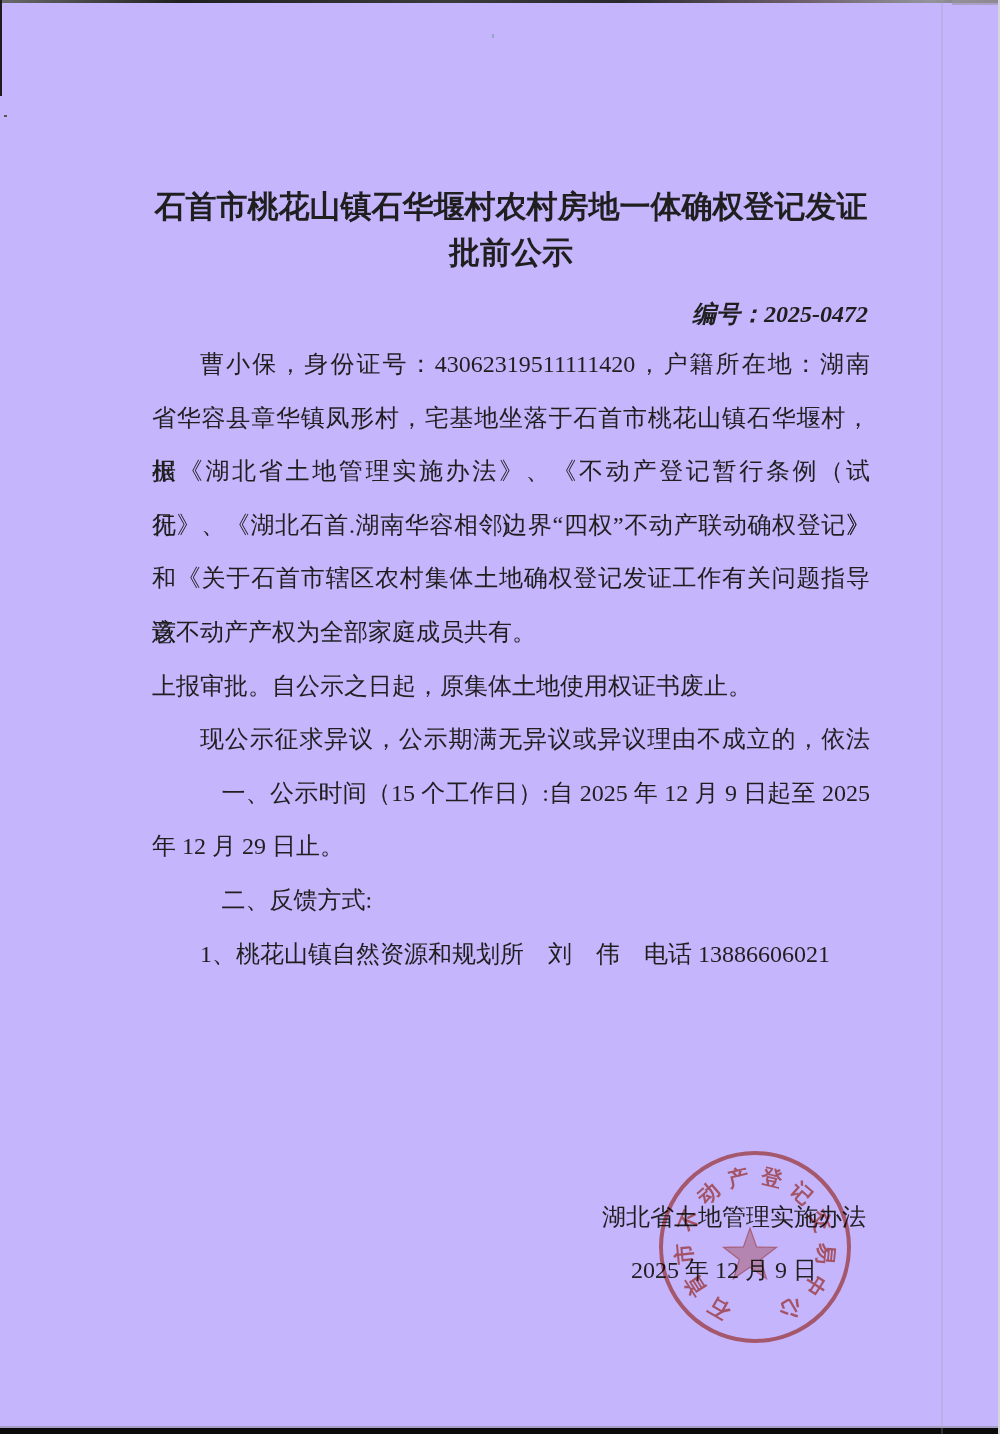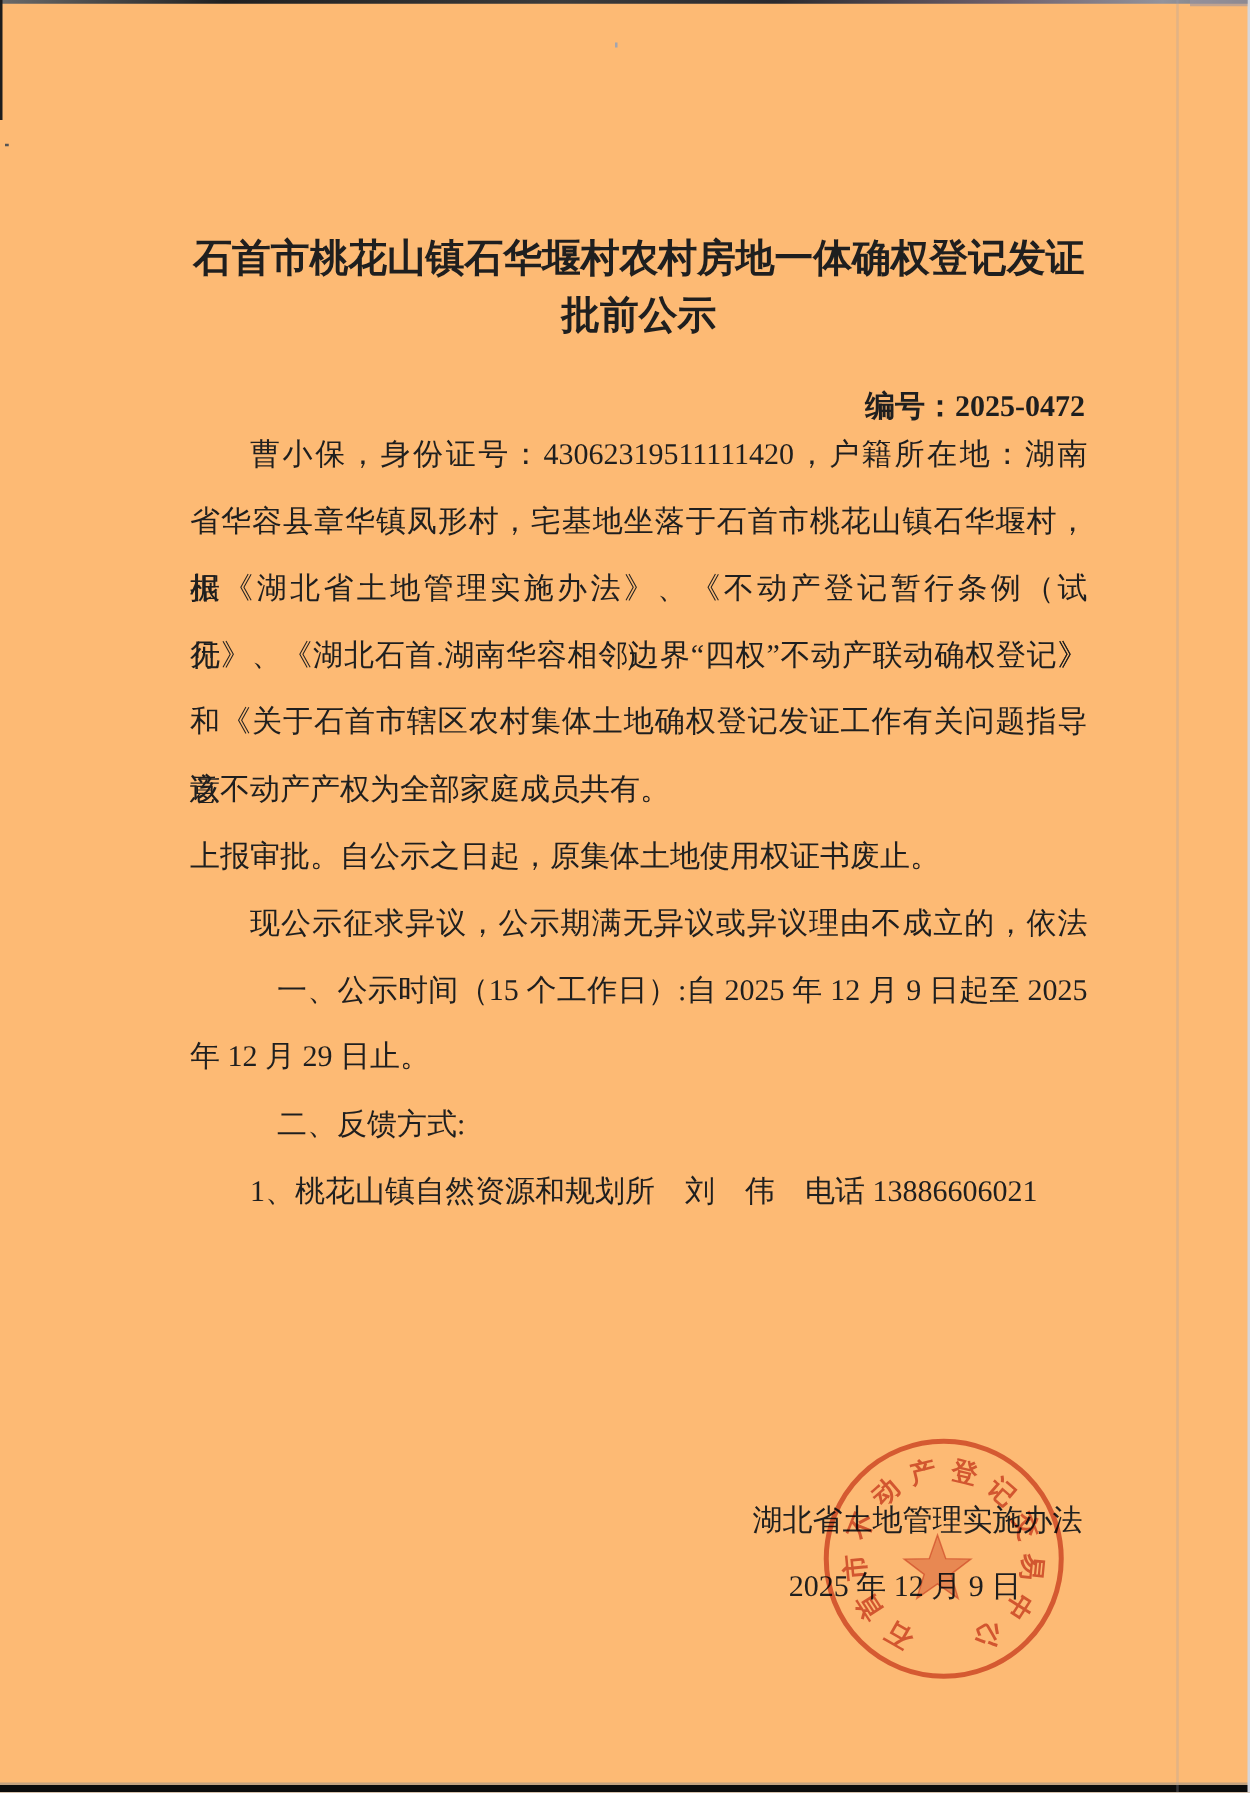--- a/index.html
+++ b/index.html
@@ -1,20 +1,20 @@
 <!DOCTYPE html>
 <html style="--stamp: #c94f3c;"><head>
 <meta charset="utf-8">
 <style>
   html,body{margin:0;padding:0;background:#e9e9e9;}
   .page{
     position:relative;
     width:1000px;height:1434px;
     margin:0 auto;
-    background:#fdba74;
+    background:#c4b5fd;
     overflow:hidden;
     font-family:"Liberation Serif","DejaVu Serif",serif;
     color:#1f1f1f;
   }
   
   .scan-top{position:absolute;left:0;top:0;width:1000px;height:3px;
     background:linear-gradient(90deg,#6a6a6a,#202020 18%,#3b3b3b 45%,#2a2a2e 62%,#6e5f6a 80%,#93939b 93%,#777);}
   .scan-bottom{position:absolute;left:0;bottom:0;width:1000px;height:6px;background:#0b0b0b;}
   .scan-bottom:before{content:"";position:absolute;left:0;top:-2px;width:100%;height:2px;background:#8a8a8a;opacity:.5;}
   .scan-left{position:absolute;left:0;top:0;width:2px;height:96px;background:#1c1c1c;}
@@ -28,23 +28,23 @@
   .doc-title{
     position:absolute;left:152px;top:184px;width:718px;
     font-size:31px;font-weight:bold;text-align:center;
     line-height:46px;letter-spacing:0;white-space:nowrap;
   }
   .doc-subtitle{
     position:absolute;left:152px;top:232px;width:718px;
     font-size:31px;font-weight:bold;text-align:center;line-height:46px;font-family:Liberation Mono, monospace;
   }
   .doc-serial{
-    position:absolute;left:152px;top:309px;width:718px;
+    position:absolute;left:152px;top:297px;width:718px;
     font-size:24px;font-weight:bold;text-align:right;line-height:34px;
-    padding-right:2px;box-sizing:border-box;
+    padding-right:2px;box-sizing:border-box;font-style:italic;
   }
   .body-lines{
     position:absolute;left:152px;top:338px;width:718px;
     font-size:24px;line-height:53.6px;
   }
   .bline{height:53.6px;overflow:visible;}
   .bline.j{text-align:justify;text-align-last:justify;}
   .bline.i2{text-indent:2em;}
   .bline.i3{text-indent:2.9em;}
   .sig-org{

